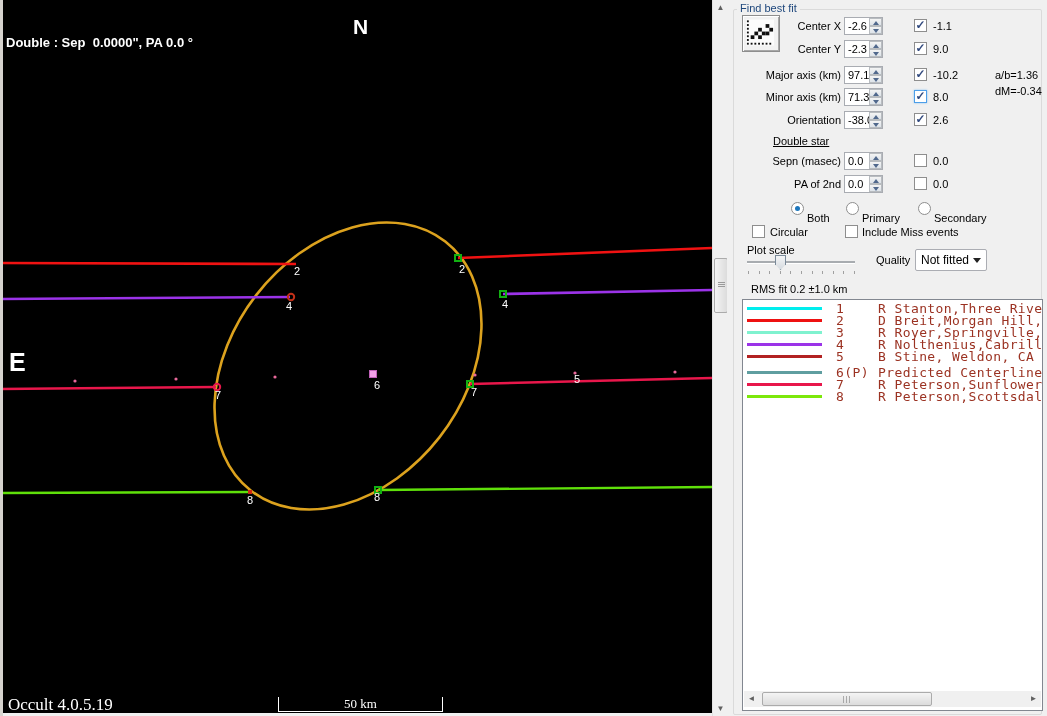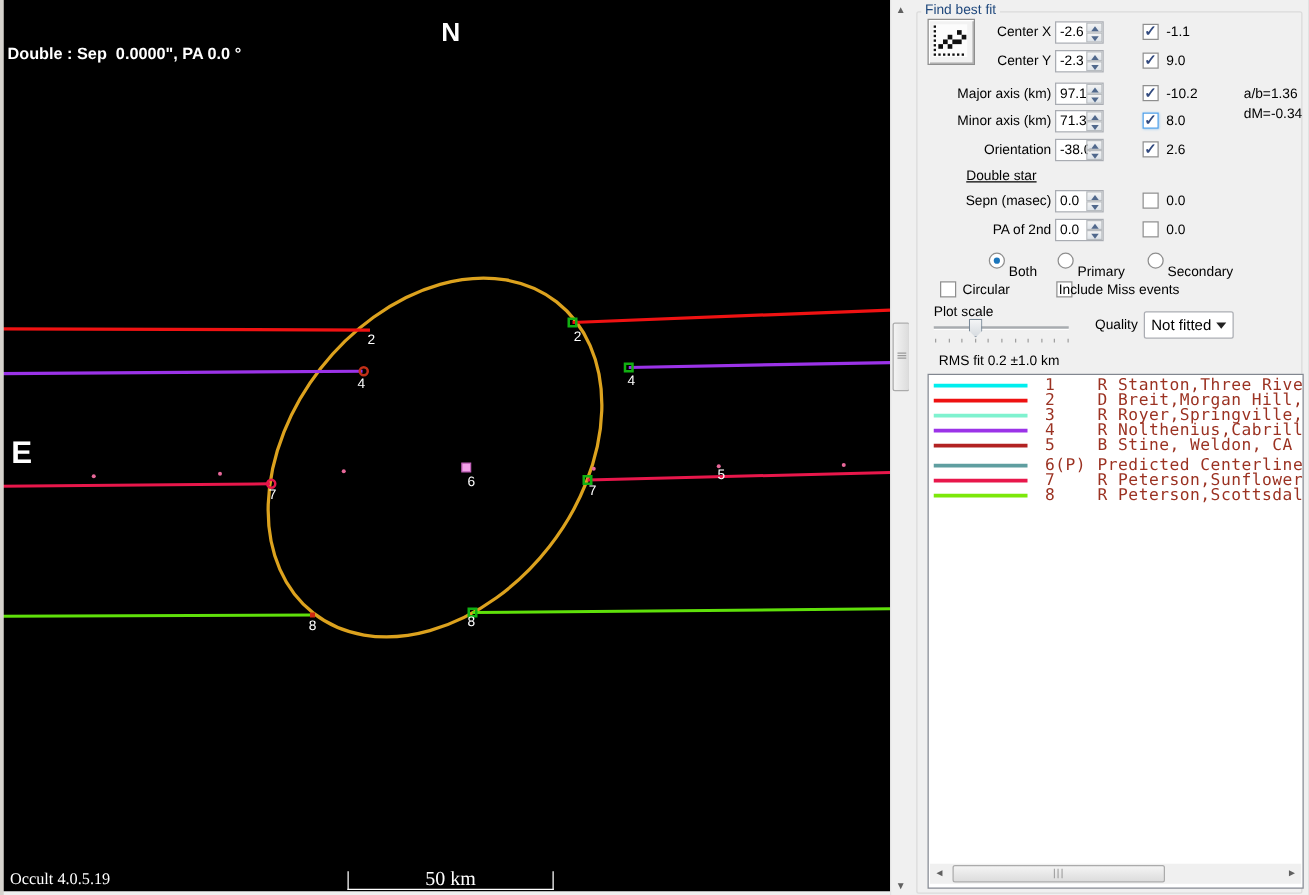--- a/index.html
+++ b/index.html
@@ -4,25 +4,25 @@
 <style>
   html,body{margin:0;padding:0;background:#C8C8C8;}
   .screen{position:relative;width:1047px;height:716px;background:#F0F0F0;overflow:hidden;
           font-family:"Liberation Sans",sans-serif;font-size:11px;color:#000;}
   
   .plot{position:absolute;left:0;top:0;width:712px;height:713px;background:#000;}
   .edge-l{position:absolute;left:0;top:0;width:3px;height:716px;background:#D6D3CE;z-index:6;}
   .plot-title{position:absolute;left:6px;top:3px;color:#fff;font-weight:bold;font-size:13px;line-height:16px;white-space:pre;}
   .north{position:absolute;left:353px;top:15px;color:#fff;font-weight:bold;font-size:21px;}
   .east{position:absolute;left:9px;top:348px;color:#fff;font-weight:bold;font-size:25px;}
-  .version{position:absolute;left:8px;top:695px;color:#fff;font-family:"Liberation Serif",serif;font-size:13px;}
+  .version{position:absolute;left:8px;top:695px;color:#fff;font-family:"Liberation Serif",serif;font-size:17px;}
   .scalebar{position:absolute;left:278px;top:697px;width:163px;height:14px;
             border-left:1px solid #fff;border-right:1px solid #fff;border-bottom:1px solid #fff;}
   .scalebar-label{position:absolute;left:0;right:0;bottom:0;text-align:center;color:#fff;
-                  font-family:"Liberation Serif",serif;font-size:16px;line-height:14px;}
+                  font-family:"Liberation Serif",serif;font-size:13px;line-height:14px;}
   
   .vscroll{position:absolute;left:712px;top:0;width:15px;height:716px;background:#F0F0F0;border-left:1px solid #E3E3E3;}
   .vs-btn{position:absolute;left:0;width:15px;height:15px;color:#606060;font-size:8px;line-height:15px;text-align:center;}
   .vs-thumb{position:absolute;left:1px;top:258px;width:12px;height:53px;background:linear-gradient(90deg,#F4F4F4,#DCDCDC);
             border:1px solid #ABABAB;border-radius:2px;}
   .vs-grip{margin:23px auto 0;width:7px;height:1px;background:#9A9A9A;box-shadow:0 2px 0 #9A9A9A,0 4px 0 #9A9A9A;}
   
   .panel{position:absolute;left:727px;top:0;width:320px;height:716px;background:#F0F0F0;}
   .groupbox{position:absolute;left:6px;top:9px;width:307px;height:704px;border:1px solid #DADADA;border-radius:2px;}
   .group-title{position:absolute;left:10px;top:2px;background:#F0F0F0;padding:0 3px;color:#1E477C;}
@@ -318,21 +318,21 @@
         <div class="radio-label" style="left: 80px;">Both</div>
         <div class="radio" style="left: 119px;"></div>
         <div class="radio-label" style="left: 135px;">Primary</div>
         <div class="radio" style="left: 191px;"></div>
         <div class="radio-label" style="left: 207px;">Secondary</div>
       </div>
     <div id="opt-row">
         <div class="cb" style="left: 25px; top: 225px;"></div>
         <div class="opt-label" style="left: 43px;">Circular</div>
         <div class="cb" style="left: 118px; top: 225px;"></div>
-        <div class="opt-label" style="left: 120px; text-align: center;">Include Miss events</div>
+        <div class="opt-label" style="left: 135px; text-align: center;">Include Miss events</div>
       </div>
 
     <div class="plot-scale-label">Plot scale</div>
     <div class="slider-track"></div>
     <div class="slider-thumb"></div>
     <div id="slider-ticks">
         <div class="tick" style="left: 21px;"></div>
         <div class="tick" style="left: 31.6px;"></div>
         <div class="tick" style="left: 42.2px;"></div>
         <div class="tick" style="left: 52.8px;"></div>

